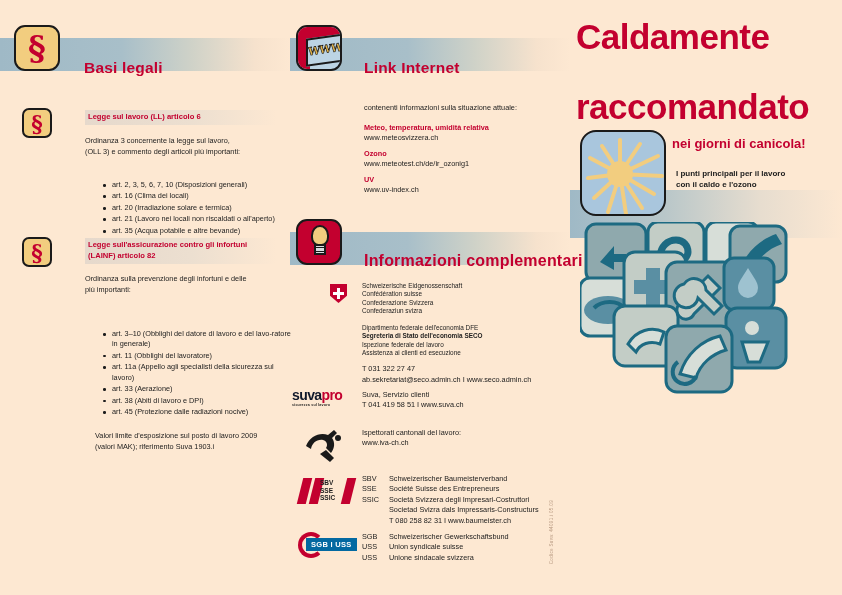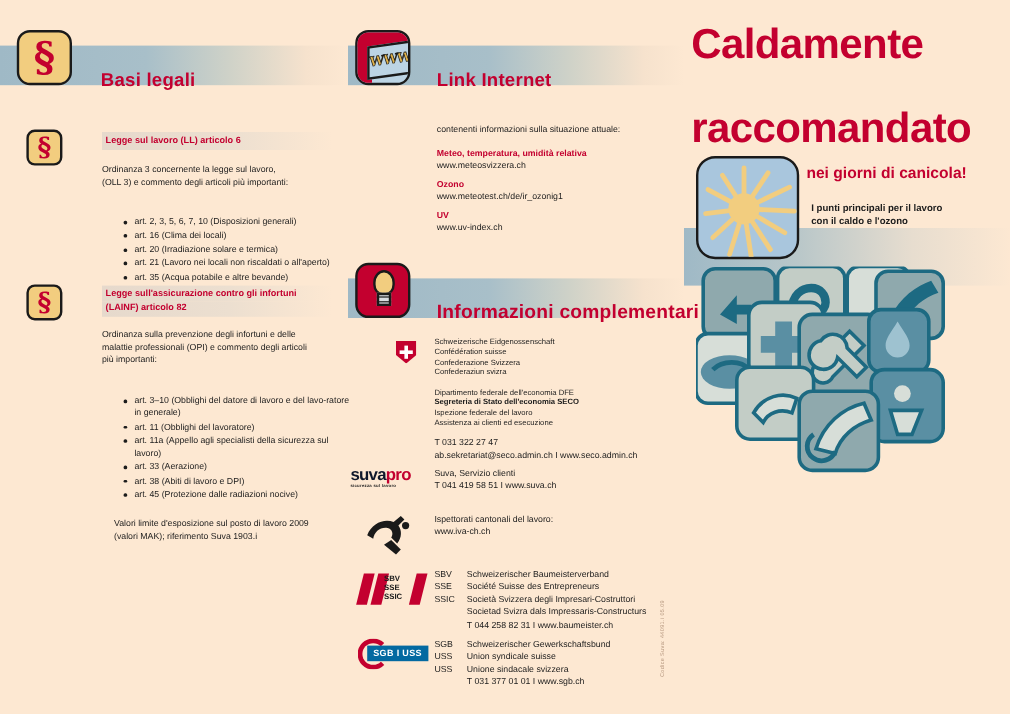--- a/index.html
+++ b/index.html
@@ -127,21 +127,20 @@
     <span class="para" style="font-size:22px;">§</span>
   </div>
 
   <div style="position:absolute;left:85px;top:238px;width:192px;">
     <div class="sub-head" style="padding-bottom:0;">Legge sull'assicurazione contro gli infortuni</div>
     <div class="sub-head" style="padding-top:0;">(LAINF) articolo 82</div>
   </div>
 
   <div class="body-txt" style="position:absolute;left:85px;top:274px;width:205px;">
     <div>Ordinanza sulla prevenzione degli infortuni e delle</div>
-    <div>malattie professionali (OPI) e commento degli articoli</div>
     <div>più importanti:</div>
   </div>
 
   <ul class="bul" style="position:absolute;left:85px;top:313px;width:196px;">
     <li>art. 3–10 (Obblighi del datore di lavoro e del lavo-ratore in generale)</li>
     <li>art. 11 (Obblighi del lavoratore)</li>
     <li>art. 11a (Appello agli specialisti della sicurezza sul lavoro)</li>
     <li>art. 33 (Aerazione)</li>
     <li>art. 38 (Abiti di lavoro e DPI)</li>
     <li>art. 45 (Protezione dalle radiazioni nocive)</li>
@@ -257,44 +256,40 @@
     <div style="display:flex;">
         <span class="lnk" style="width:27px;">SSIC</span>
         <span class="lnk">Società Svizzera degli Impresari-Costruttori</span>
       </div>
     <div style="display:flex;">
         <span class="lnk" style="width:27px;"></span>
         <span class="lnk">Societad Svizra dals Impressaris-Constructurs</span>
       </div>
     <div style="display:flex;">
         <span class="lnk" style="width:27px;"></span>
-        <span class="lnk">T 044 258 82 31 I www.baumeister.ch</span>
+        <span class="lnk">T 080 258 82 31 I www.baumeister.ch</span>
       </div>
   </div>
 
   <div style="position:absolute;left:298px;top:532px;width:62px;height:26px;">
     <div style="position:absolute;left:0;top:0;width:26px;height:26px;border-radius:50%;border:4px solid #c3002f;box-sizing:border-box;border-right-color:transparent;"></div>
     <div style="position:absolute;left:8px;top:6px;background:#0369a1;color:#fff;font-size:7.5px;font-weight:bold;padding:2px 5px;letter-spacing:.3px;">SGB I USS</div>
   </div>
   <div style="position:absolute;left:362px;top:532px;width:210px;">
     <div style="display:flex;">
         <span class="lnk" style="width:27px;">SGB</span>
         <span class="lnk">Schweizerischer Gewerkschaftsbund</span>
       </div>
     <div style="display:flex;">
         <span class="lnk" style="width:27px;">USS</span>
         <span class="lnk">Union syndicale suisse</span>
       </div>
     <div style="display:flex;">
         <span class="lnk" style="width:27px;">USS</span>
         <span class="lnk">Unione sindacale svizzera</span>
-      </div>
-    <div style="display:flex;">
-        <span class="lnk" style="width:27px;"></span>
-        <span class="lnk">T 031 377 01 01 I www.sgb.ch</span>
       </div>
   </div>
 
   <div class="vcode">Codice Suva: 44091.i  05.09</div>
 
   <div class="hero-band"></div>
 
   <div class="hero-title" style="left:576px;top:18px;">Caldamente</div>
   <div class="hero-title" style="left:576px;top:88px;">raccomandato</div>
   <div class="hero-sub" style="left:672px;top:136px;">nei giorni di canicola!</div>

